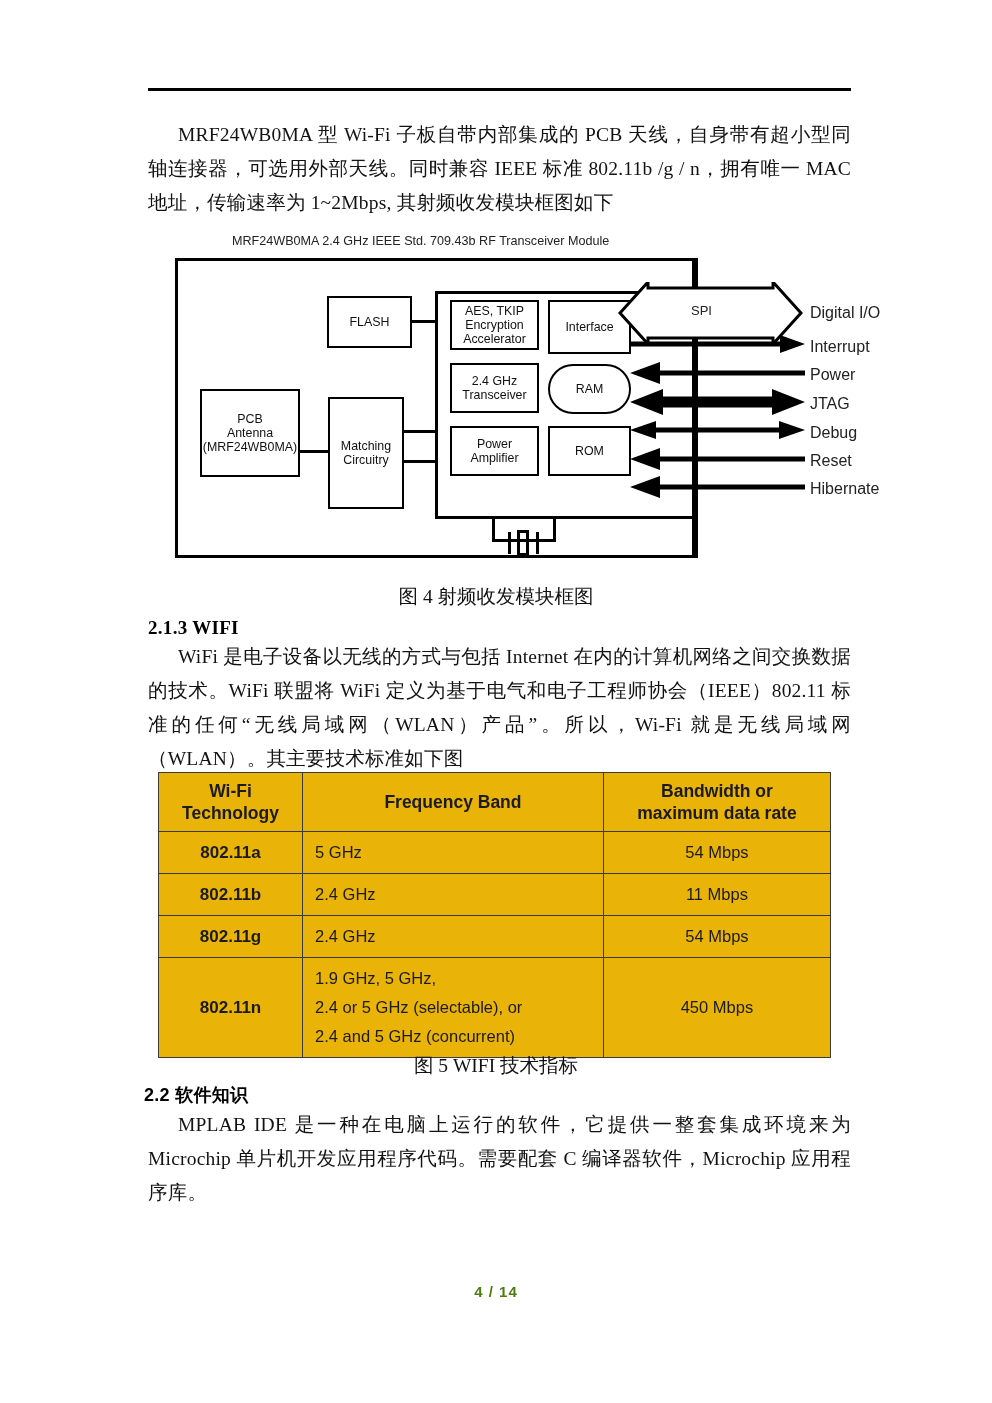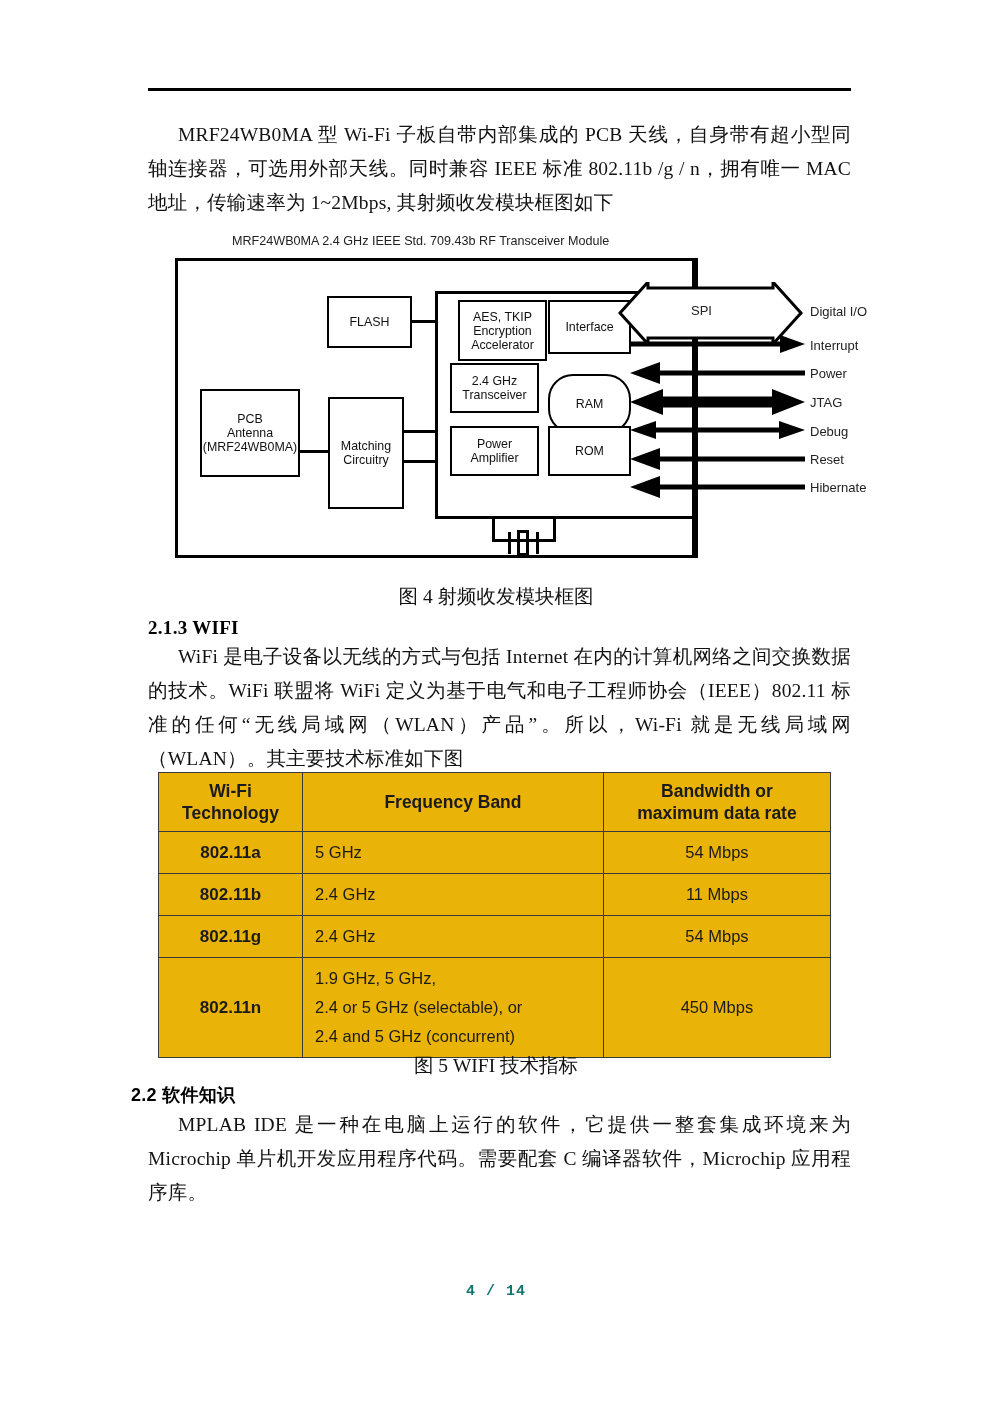--- a/index.html
+++ b/index.html
@@ -75,21 +75,21 @@
   .fig4 .bx{
     position:absolute;border:2.5px solid #000;box-sizing:border-box;
     background:#fff;
     font-family:"Liberation Sans", sans-serif;
     font-size:12.4px;line-height:14px;color:#111;
     display:flex;align-items:center;justify-content:center;text-align:center;
   }
   .fig4 .lbl{
     position:absolute;
     font-family:"Liberation Sans", sans-serif;
-    font-size:13px;color:#222;white-space:nowrap;
+    font-size:16px;color:#222;white-space:nowrap;
   }
   .fig4 .wire{position:absolute;background:#000;}
 
   
   .wifitable{
     position:absolute;left:158px;top:772px;width:673px;
     border-collapse:collapse;
     font-family:"Liberation Sans", sans-serif;
     background:#eab308;
   }
@@ -110,21 +110,21 @@
   }
   .wifitable td.rate{
     font-size:16.5px;text-align:center;padding:6px 20px;
   }
   .col1{width:138px;}
   .col2{width:307px;}
   .col3{width:228px;}
 
   .footer{
     position:absolute;left:0;top:1283px;width:992px;text-align:center;
-    font-family:Liberation Mono, monospace;font-weight:bold;font-size:15px;color:#0f766e;
+    font-family:Liberation Sans, sans-serif;font-weight:bold;font-size:15px;color:#4d7c0f;
     letter-spacing:1px;
   }
 </style>
 </head>
 <body>
 
 <div class="page">
 
   <div class="top-rule"></div>
 
@@ -148,36 +148,36 @@
 
     <div class="bx" style="left:158px;top:163px;width:76px;height:112px;flex-direction:column;">
       <span>Matching</span>
       <span>Circuitry</span>
     </div>
 
     <div class="bx" style="left:157px;top:62px;width:85px;height:52px;justify-content:center;">
       <span>FLASH</span>
     </div>
 
-    <div class="bx" style="left:288px;top:66px;width:89px;height:61px;flex-direction:column;">
+    <div class="bx" style="left:280px;top:66px;width:89px;height:50px;flex-direction:column;">
       <span>AES, TKIP</span>
       <span>Encryption</span>
       <span>Accelerator</span>
     </div>
 
     <div class="bx" style="left:378px;top:66px;width:83px;height:54px;">
       <span>Interface</span>
     </div>
 
     <div class="bx" style="left:280px;top:129px;width:89px;height:50px;flex-direction:column;">
       <span>2.4 GHz</span>
       <span>Transceiver</span>
     </div>
 
-    <div class="bx" style="left:378px;top:140px;width:83px;height:60px;border-radius:25px;">
+    <div class="bx" style="left:378px;top:130px;width:83px;height:50px;border-radius:25px;">
       <span>RAM</span>
     </div>
 
     <div class="bx" style="left:280px;top:192px;width:89px;height:50px;flex-direction:column;">
       <span>Power</span>
       <span>Amplifier</span>
     </div>
 
     <div class="bx" style="left:378px;top:192px;width:83px;height:50px;">
       <span>ROM</span>
@@ -293,21 +293,21 @@
           <div>2.4 or 5 GHz (selectable), or</div>
           <div>2.4 and 5 GHz (concurrent)</div>
         </td>
         <td class="rate">450 Mbps</td>
       </tr>
     </tbody>
   </table>
 
   <div class="caption" style="top:1052px;">图 5 WIFI 技术指标</div>
 
-  <div class="heading" style="left:131px;top:1083px;">2.2 软件知识</div>
+  <div class="heading" style="left:144px;top:1083px;">2.2 软件知识</div>
 
   <div class="para" style="left:148px;top:1108px;width:703px;">
     <span class="ind"></span><span>MPLAB IDE 是一种在电脑上运行的软件，它提供一整套集成环境来为 Microchip 单片机开发应用程序代码。需要配套 C 编译器软件，Microchip 应用程序库。</span>
   </div>
 
   <div class="footer">4 / 14</div>
 
 </div>
 
 </body></html>

